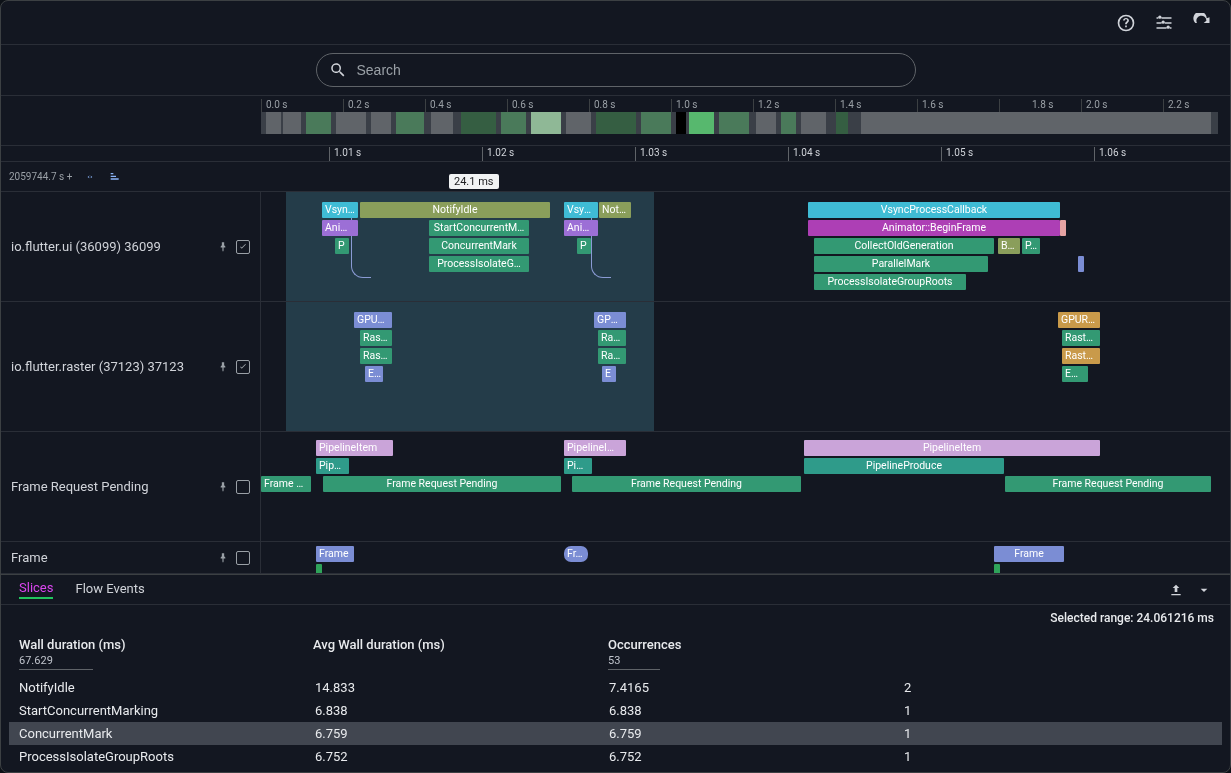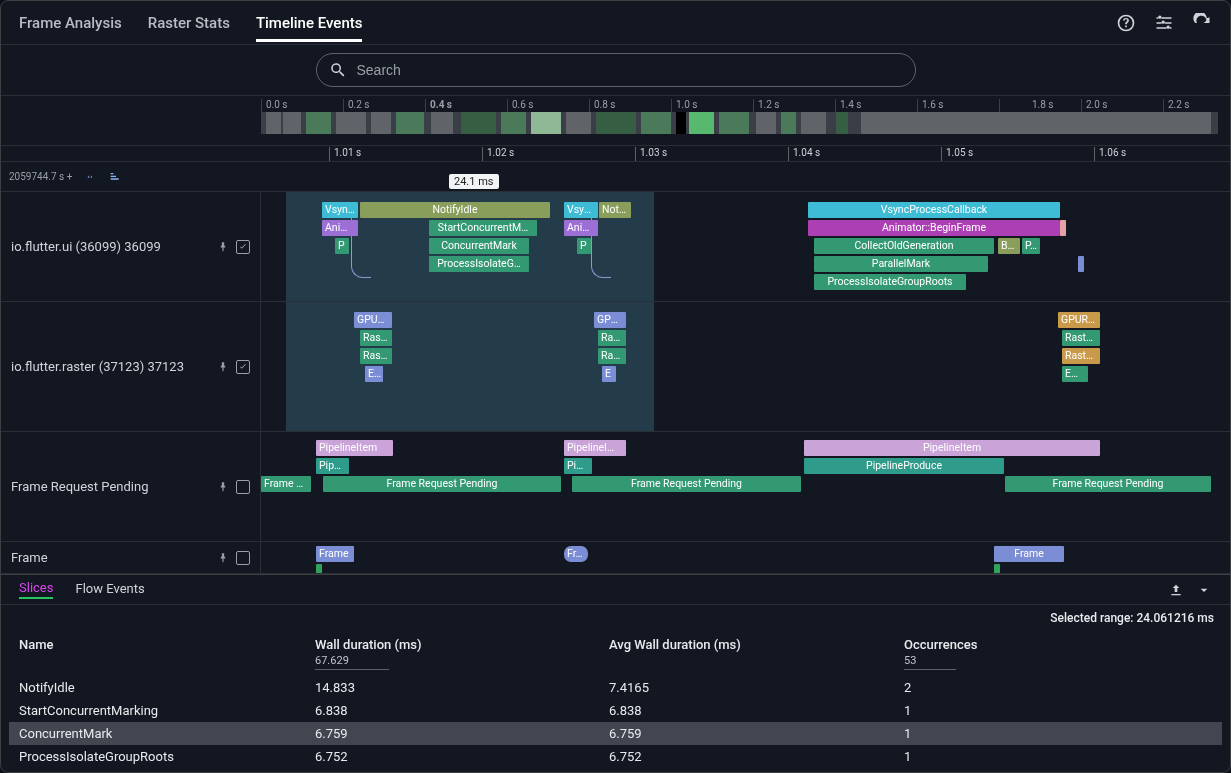--- a/index.html
+++ b/index.html
@@ -49,25 +49,20 @@
 .thead .sub{font-size:11px;color:#c0c4cc;font-weight:400;border-bottom:1px solid #5f6368;display:inline-block;margin-top:2px;padding-bottom:2px;padding-right:40px}
 .c0{width:296px}.c1{width:294px}.c2{width:295px}.c3{flex:1}
 .tr{display:flex;padding:4px 10px;font-size:13px;color:#e8eaed}
 .tr.sel{background:#414650}
 </style>
 </head>
 <body>
 
 <div class="app">
   <div class="topbar">
-    <div class="tabs">
-      <div class="tab">Frame Analysis</div>
-      <div class="tab">Raster Stats</div>
-      <div class="tab active">Timeline Events</div>
-    </div>
     <div class="tb-spacer"></div>
     <div class="tb-icons">
       <svg class="icon" viewBox="0 0 24 24">
           <path d="M12 2a10 10 0 100 20 10 10 0 000-20zm0 18a8 8 0 110-16 8 8 0 010 16zm-1-5h2v2h-2v-2zm2-1.5c0-.8.4-1.2 1-1.8.8-.7 1.5-1.4 1.5-2.7 0-1.9-1.6-3-3.5-3S8.5 7.1 8.5 9h2c0-.8.6-1.5 1.5-1.5s1.5.5 1.5 1.3c0 .6-.4 1-.9 1.5-.8.8-1.6 1.4-1.6 2.7v.5h2v-1z"></path>
         </svg>
       <svg class="icon" viewBox="0 0 24 24">
           <path d="M3 17h12v2H3v-2zm16 0h2v2h-2v-2zM3 11h6v2H3v-2zm10 0h8v2h-8v-2zM3 5h2v2H3V5zm6 0h12v2H9V5zM17 15a2 2 0 100 4 2 2 0 000-4zM11 9a2 2 0 100 4 2 2 0 000-4zM7 3a2 2 0 100 4 2 2 0 000-4z"></path>
         </svg>
       <svg class="icon" viewBox="0 0 24 24">
           <path d="M17.65 6.35A8 8 0 104 12h2a6 6 0 1111.3-2.7L14 12h7V5l-3.35 1.35z"></path>
@@ -81,21 +76,21 @@
           <path d="M15.5 14h-.8l-.3-.3a6.5 6.5 0 10-.7.7l.3.3v.8l5 5 1.5-1.5-5-5zm-6 0a4.5 4.5 0 110-9 4.5 4.5 0 010 9z"></path>
         </svg>
       <input placeholder="Search" style="">
     </div>
   </div>
 
   <div class="mini">
     <div class="mini-axis" id="mini-axis">
         <span style="left: 0px;">0.0 s</span>
         <span style="left: 82px;">0.2 s</span>
-        <span style="left: 164px; font-weight: bold;">0.4 s</span>
+        <span style="left: 164px;">0.4 s</span>
         <span style="left: 246px;">0.6 s</span>
         <span style="left: 328px;">0.8 s</span>
         <span style="left: 410px;">1.0 s</span>
         <span style="left: 492px;">1.2 s</span>
         <span style="left: 574px;">1.4 s</span>
         <span style="left: 656px;">1.6 s</span>
         <span style="left: 738px; padding-left: 32px;">1.8 s</span>
         <span style="left: 820px;">2.0 s</span>
         <span style="left: 902px;">2.2 s</span>
       </div>
@@ -160,21 +155,21 @@
             </div>
         </div>
       </div>
       <div class="t-body" id="body-ui">
           <div class="highlight" style="left: 25px; width: 368px;"></div>
           <div class="ev" style="left: 61px; width: 36px; top: 10px; background: rgb(63, 188, 213);">Vsyn…</div>
           <div class="ev" style="left: 99px; width: 190px; top: 10px; background: rgb(138, 158, 91); text-align: center;">NotifyIdle</div>
           <div class="ev" style="left: 303px; width: 34px; top: 10px; background: rgb(63, 188, 213);">Vsyn…</div>
           <div class="ev" style="left: 338px; width: 32px; top: 10px; background: rgb(138, 158, 91);">Noti…</div>
           <div class="ev" style="left: 61px; width: 36px; top: 28px; background: rgb(156, 111, 214);">Anim…</div>
-          <div class="ev" style="left: 168px; width: 108px; top: 28px; background: rgb(51, 153, 115); text-align: center;">StartConcurrentM…</div>
+          <div class="ev" style="left: 168px; width: 100px; top: 28px; background: rgb(51, 153, 115); text-align: center;">StartConcurrentM…</div>
           <div class="ev" style="left: 303px; width: 34px; top: 28px; background: rgb(156, 111, 214);">Anim…</div>
           <div class="ev" style="left: 74px; width: 14px; top: 46px; background: rgb(51, 153, 115);">P</div>
           <div class="ev" style="left: 168px; width: 100px; top: 46px; background: rgb(51, 153, 115); text-align: center;">ConcurrentMark</div>
           <div class="ev" style="left: 316px; width: 14px; top: 46px; background: rgb(51, 153, 115);">P</div>
           <div class="ev" style="left: 168px; width: 100px; top: 64px; background: rgb(51, 153, 115); text-align: center;">ProcessIsolateG…</div>
           <div class="ev" style="left: 547px; width: 252px; top: 10px; background: rgb(63, 188, 213); text-align: center;">VsyncProcessCallback</div>
           <div class="ev" style="left: 547px; width: 252px; top: 28px; background: rgb(173, 63, 181); text-align: center;">Animator::BeginFrame</div>
           <div class="ev" style="left: 737px; width: 22px; top: 46px; background: rgb(138, 158, 91);">BU…</div>
           <div class="ev" style="left: 761px; width: 18px; top: 46px; background: rgb(51, 153, 115);">P…</div>
           <div class="ev" style="left: 553px; width: 180px; top: 46px; background: rgb(51, 153, 115); text-align: center;">CollectOldGeneration</div>
@@ -272,21 +267,20 @@
             <path d="M12 4l-5 5h3v6h4v-6h3l-5-5zM5 18h14v2H5z"></path>
           </svg>
         <svg class="icon" style="width:16px;height:16px" viewBox="0 0 24 24">
             <path d="M7 10l5 5 5-5H7z"></path>
           </svg>
       </div>
     </div>
     <div class="range">Selected range: 24.061216 ms</div>
     <div class="tbl">
       <div class="thead">
-        <div class="c0">Name</div>
         <div class="c1"><span>Wall duration (ms)</span><br><span class="sub">67.629</span></div>
         <div class="c2">Avg Wall duration (ms)</div>
         <div class="c3"><span>Occurrences</span><br><span class="sub">53</span></div>
       </div>
       <div id="tbody">
           <div class="tr">
             <div class="c0">NotifyIdle</div>
             <div class="c1">14.833</div>
             <div class="c2">7.4165</div>
             <div class="c3">2</div>

